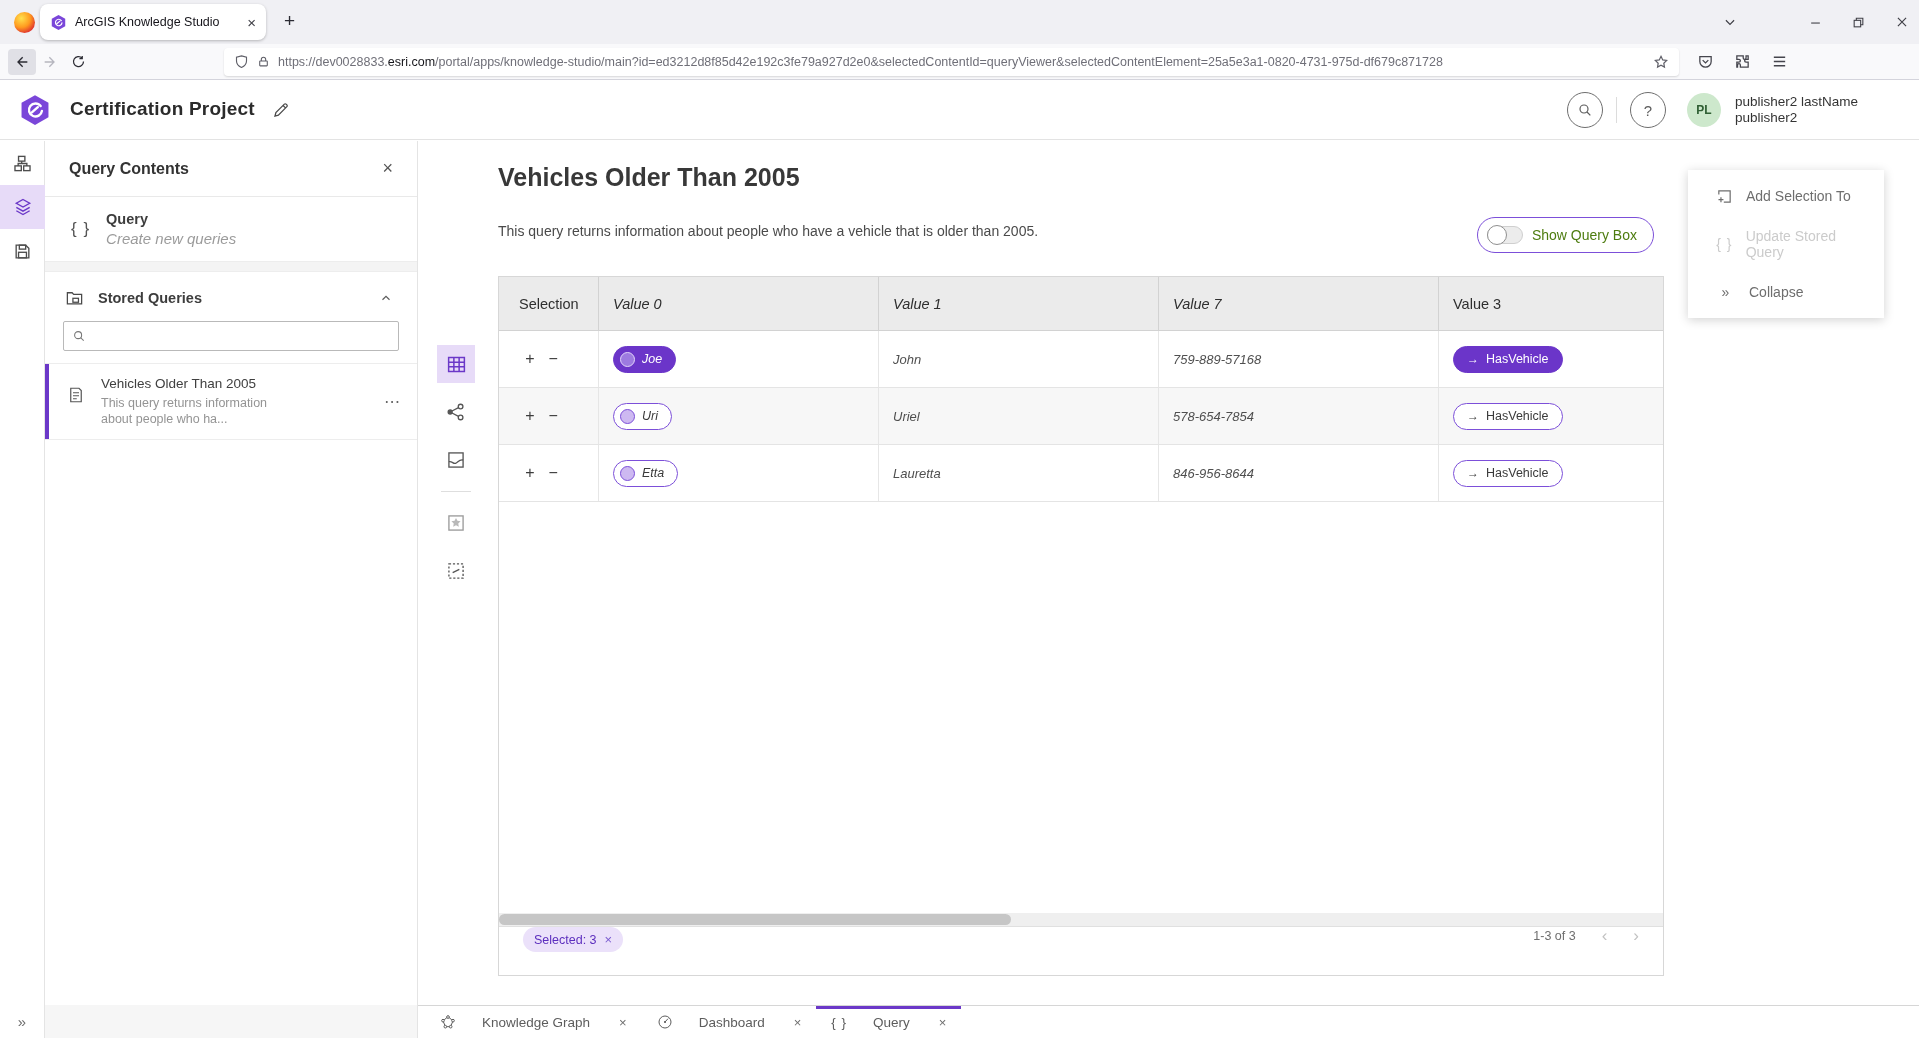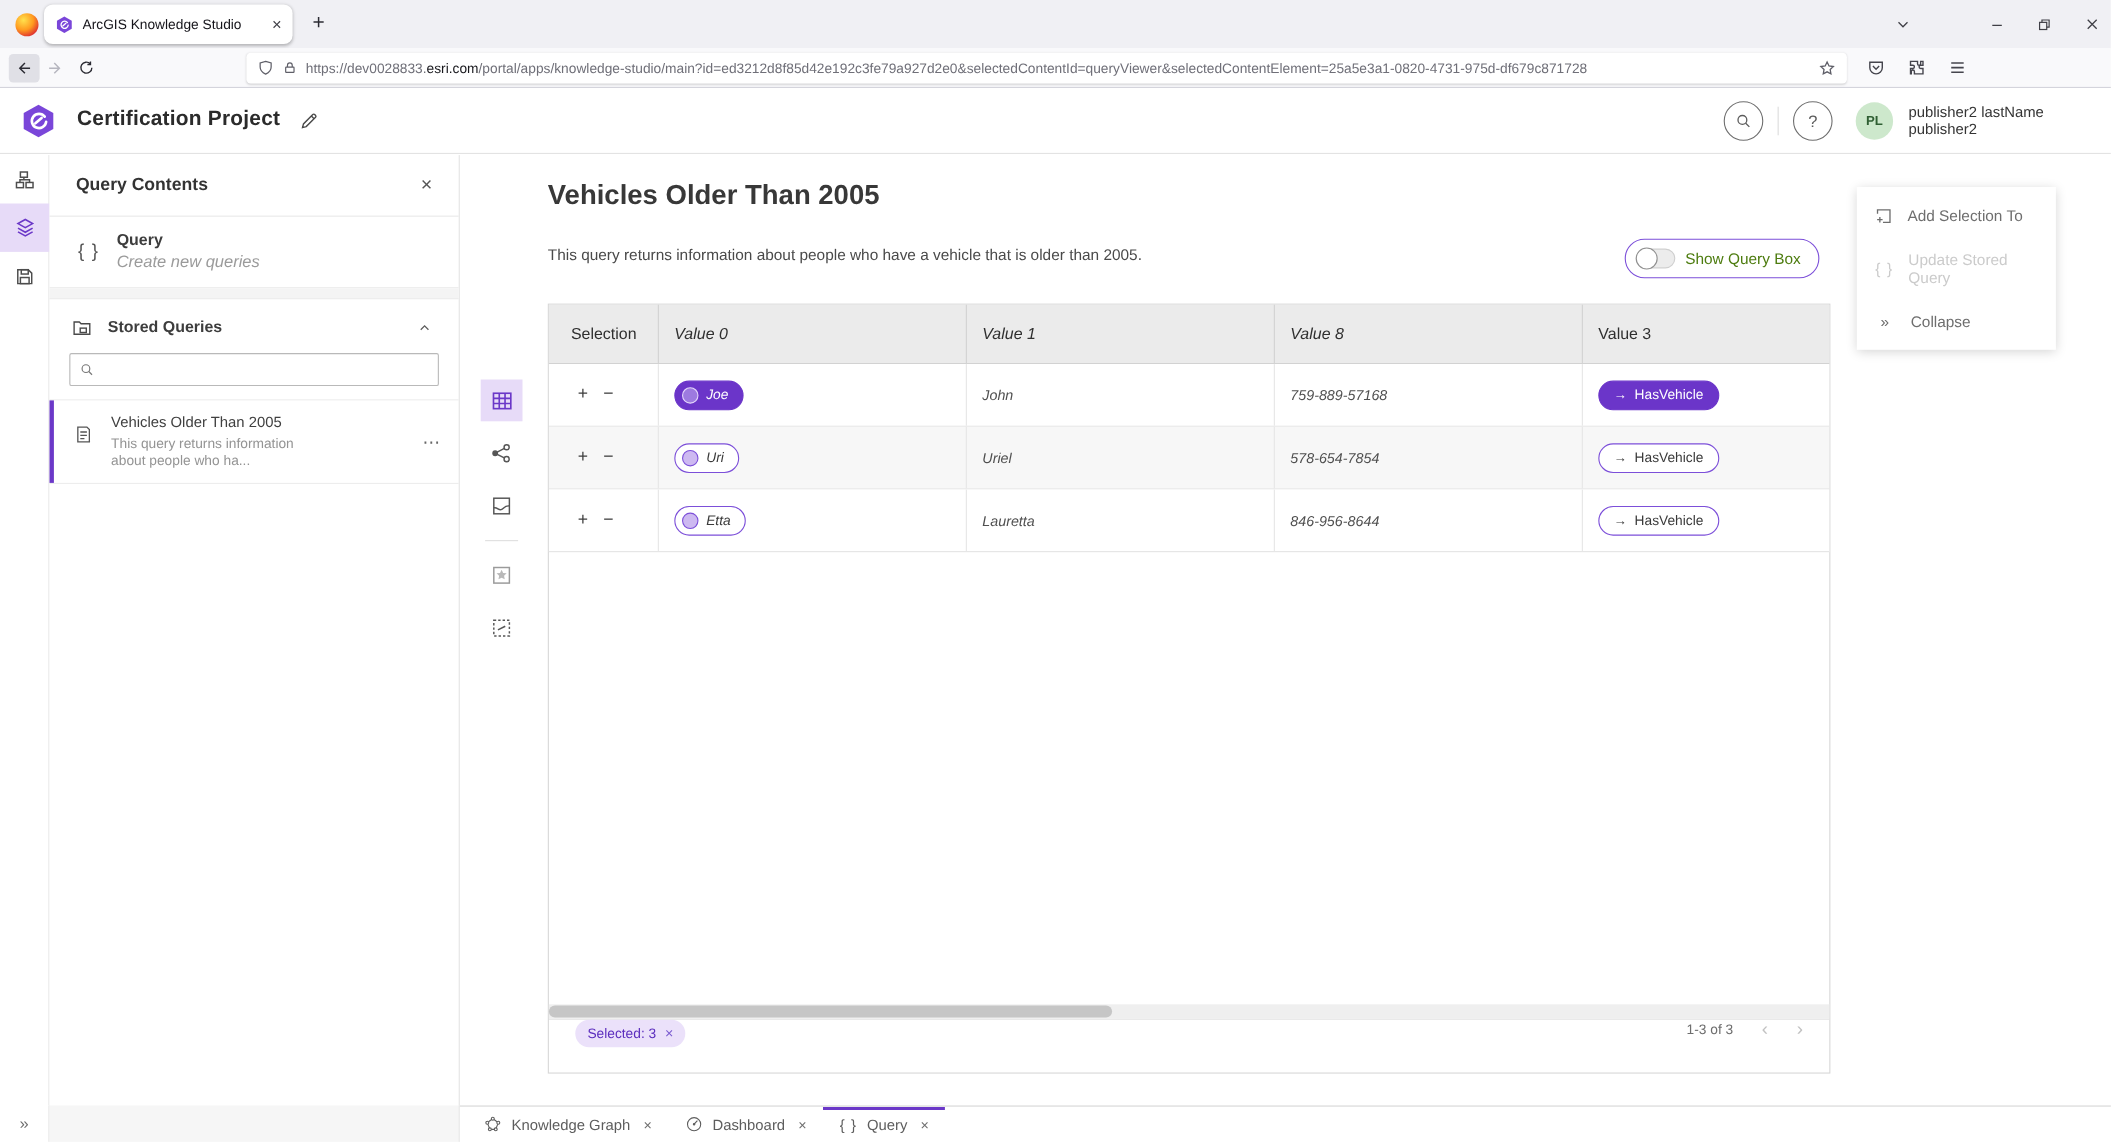--- a/index.html
+++ b/index.html
@@ -116,33 +116,33 @@
   .hscroll .thumb { position:absolute; left:0; top:1px; height:11px; width:44%; background:#c6c6c6; border-radius:6px; }
   .tfoot { height:49px; border-top:1px solid #e0e0e0; display:flex; align-items:flex-start; padding:0 24px; flex:0 0 auto; }
   .chip { background:#ebe1fa; color:#5c2ebe; font-size:12.5px; height:25px; border-radius:13px;
     display:inline-flex; align-items:center; gap:8px; padding:0 11px; }
   .chip .chip-x { color:#7a5bd0; font-size:13px; }
   .pager { margin-left:auto; display:flex; align-items:center; gap:26px; }
   .pager .count { font-size:12.5px; color:#6e6e6e; }
   .pager .pg { color:#c2c2c2; font-size:17px; line-height:1; }
 
   
-  .ctxmenu { position:absolute; left:1688px; top:29px; width:181px; background:#fff;
-    box-shadow:0 2px 10px rgba(0,0,0,.18); padding:2px 0; }
+  .ctxmenu { position:absolute; left:1688px; top:29px; width:196px; background:#fff;
+    box-shadow:0 2px 10px rgba(0,0,0,.18); padding:2px 12px; }
   .ctx-item { height:48px; display:flex; align-items:center; gap:13px; padding:0 16px; font-size:14px; color:#6e6e6e; }
   .ctx-item.disabled { color:#cbcbcb; }
   .ctx-glyph { font-size:14px; letter-spacing:1px; width:20px; text-align:center; }
 
   
   .bottombar { position:absolute; left:0; right:0; bottom:0; height:33px; display:flex; }
   .bb-rail { width:45px; background:#fff; border-right:1px solid #e4e4e4;
     display:flex; align-items:center; justify-content:center; color:#6e6e6e; font-size:15px; }
   .bb-panel { width:373px; background:#f6f6f6; border-right:1px solid #e4e4e4; }
   .bb-tabs { flex:1; background:#fff; border-top:1px solid #d6d6d6; display:flex; align-items:center; padding-left:7px; }
-  .dtab { height:32px; display:flex; align-items:center; gap:9px; padding:0 15px; font-size:13.5px; color:#5d5d5d; }
+  .dtab { height:32px; display:flex; align-items:center; gap:26px; padding:0 15px; font-size:13.5px; color:#5d5d5d; }
   .dtab.active { box-shadow:inset 0 3px 0 #6b38c8; }
   .dtab .tx { font-size:13px; color:#6e6e6e; margin-left:3px; }
   .dtab .braces { font-size:13.5px; color:#5d5d5d; }
 </style>
 </head>
 <body>
 
 <div class="tabstrip">
   <div class="ff-ball"></div>
   <div class="btab">
@@ -390,21 +390,21 @@
           <span class="knob"></span>
         </span>
       <span class="toggle-label">Show Query Box</span>
     </div>
 
     <div class="tcard">
       <div class="thead">
         <div class="th c0">Selection</div>
         <div class="th c1">Value 0</div>
         <div class="th c2">Value 1</div>
-        <div class="th c3">Value 8</div>
+        <div class="th c3">Value 7</div>
         <div class="th c4">Value 3</div>
       </div>
 
       <div class="trow">
         <div class="td c0 selcell">
           <span class="selbtn">+</span>
           <span class="selbtn">−</span>
         </div>
         <div class="td c1">
             <span class="pill solid">

